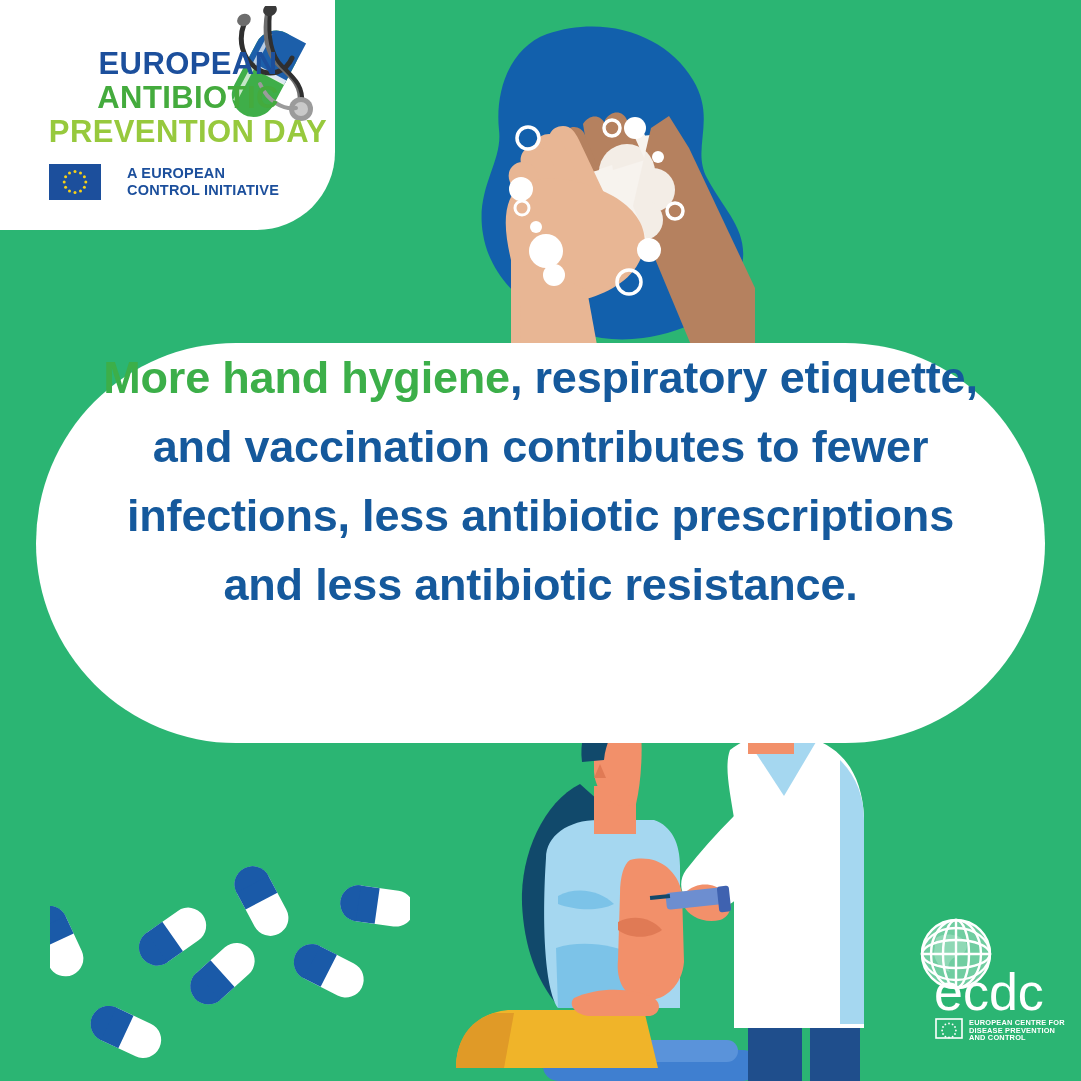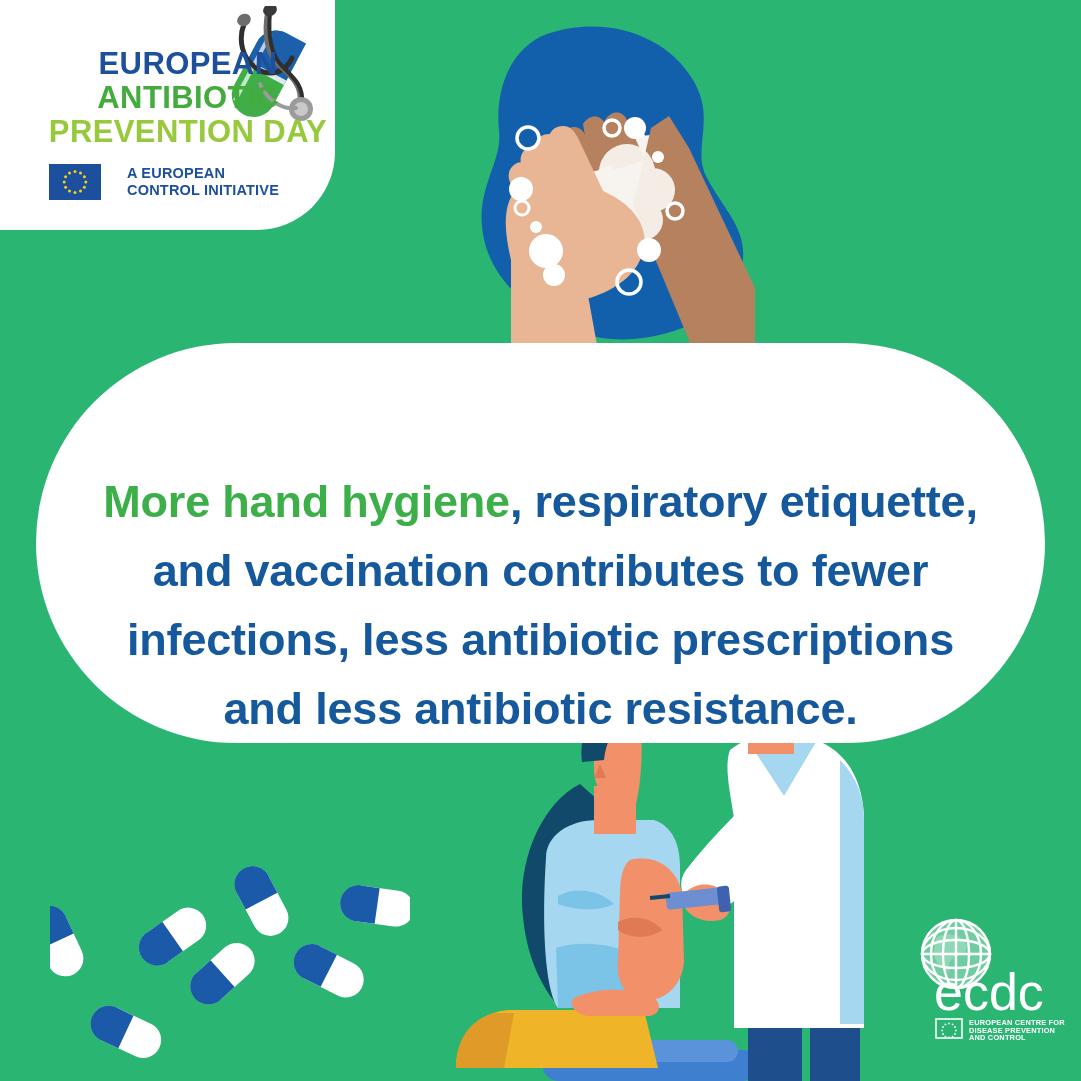--- a/index.html
+++ b/index.html
@@ -93,21 +93,21 @@
   #message-card {
     position: absolute;
     left: 36px;
     top: 343px;
     width: 1009px;
     height: 400px;
     background: #ffffff;
     border-radius: 200px;
     z-index: 25;
     display: flex;
-    align-items: flex-end;
+    align-items: flex-start;
     justify-content: center;
   }
   #message-text {
     width: 900px;
     text-align: center;
     font-weight: 700;
     font-size: 45px;
     line-height: 69px;
     color: #15599c;
     letter-spacing: -0.2px;

